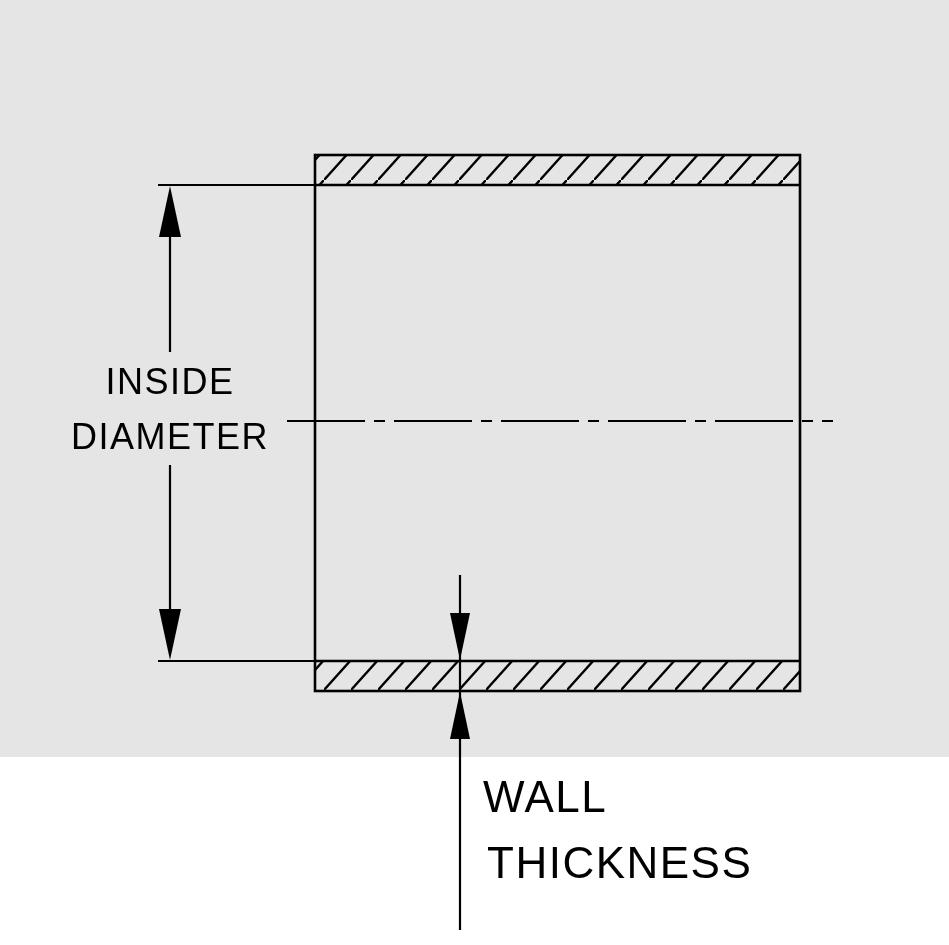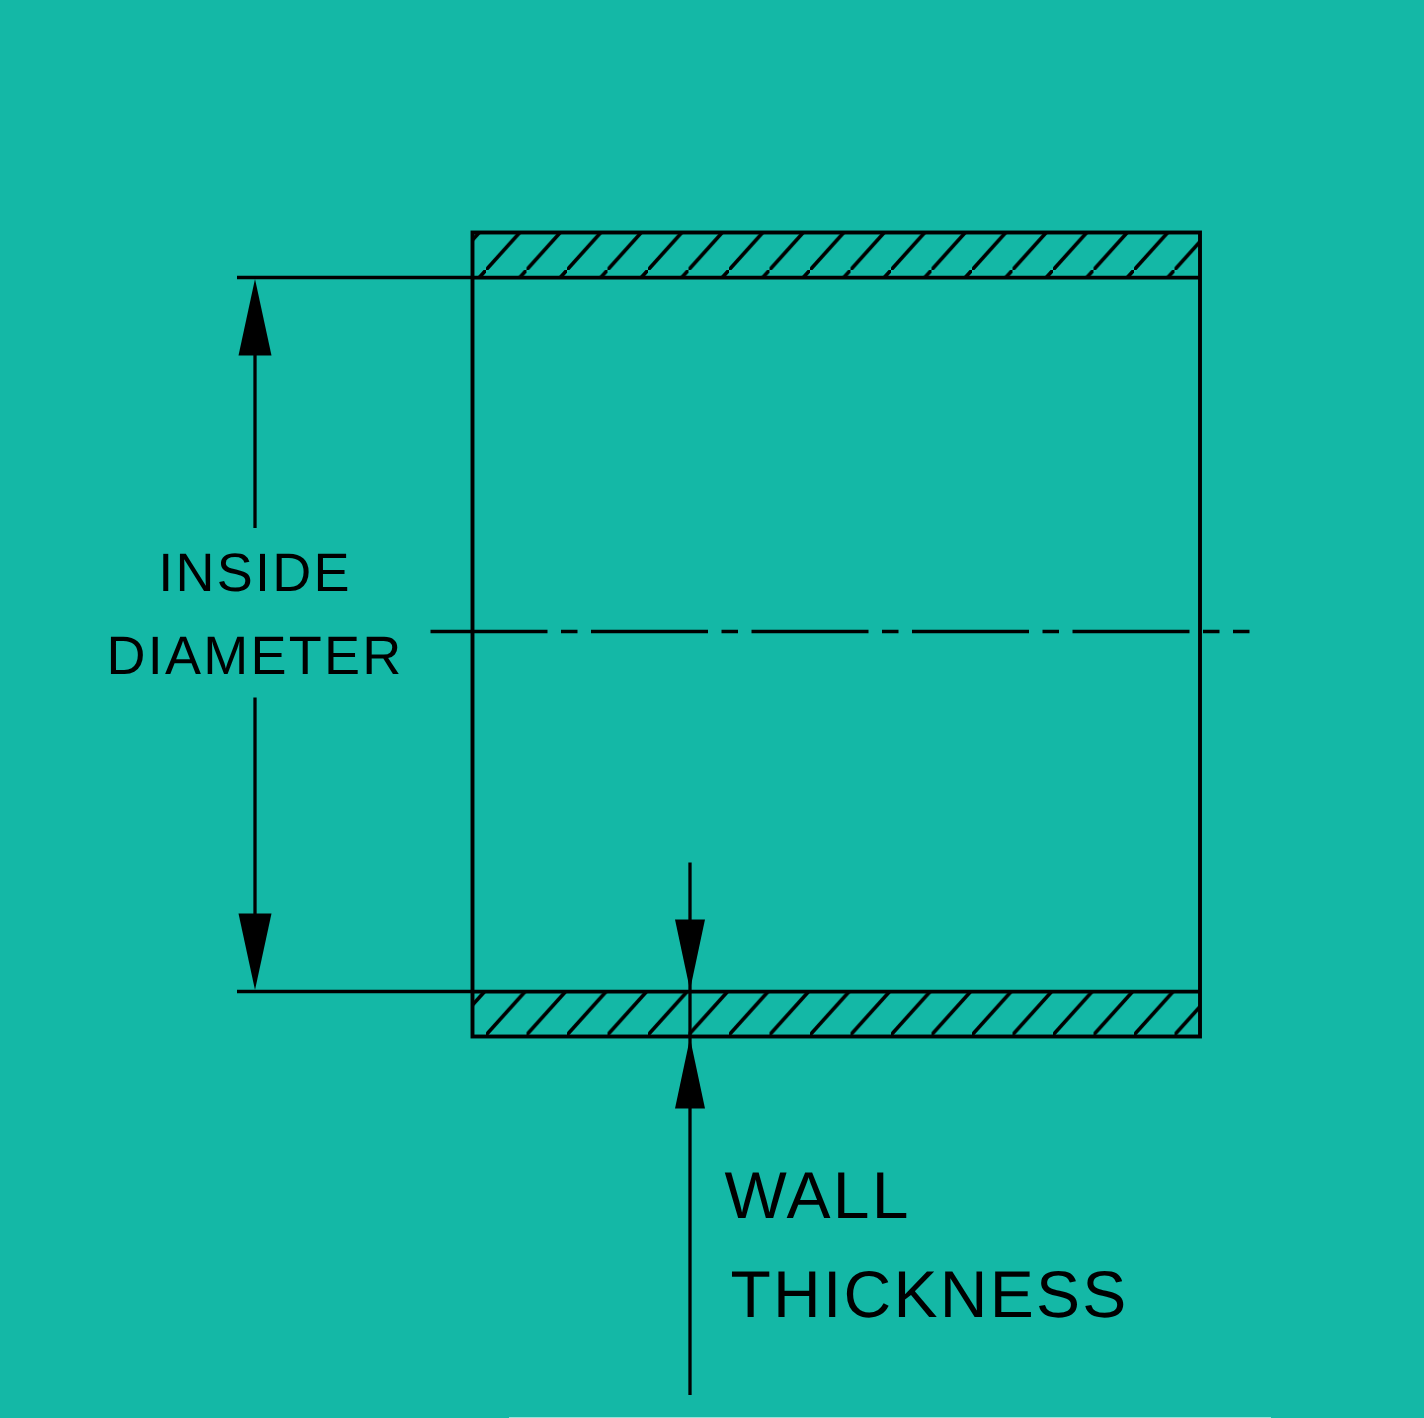--- a/index.html
+++ b/index.html
@@ -7,22 +7,22 @@
     padding: 0;
     width: 949px;
     height: 945px;
     background: #ffffff;
     overflow: hidden;
     font-family: "Liberation Sans", sans-serif;
   }
   .stage {
     position: relative;
     width: 949px;
-    height: 945px;
-    background: #14b8a6;
+    height: 757px;
+    background: #e5e5e5;
   }
   svg text {
     font-family: "Liberation Sans", sans-serif;
     fill: #000000;
   }
   .dim-label {
     font-size: 36px;
     letter-spacing: 1.5px;
     font-weight: 400;
   }

